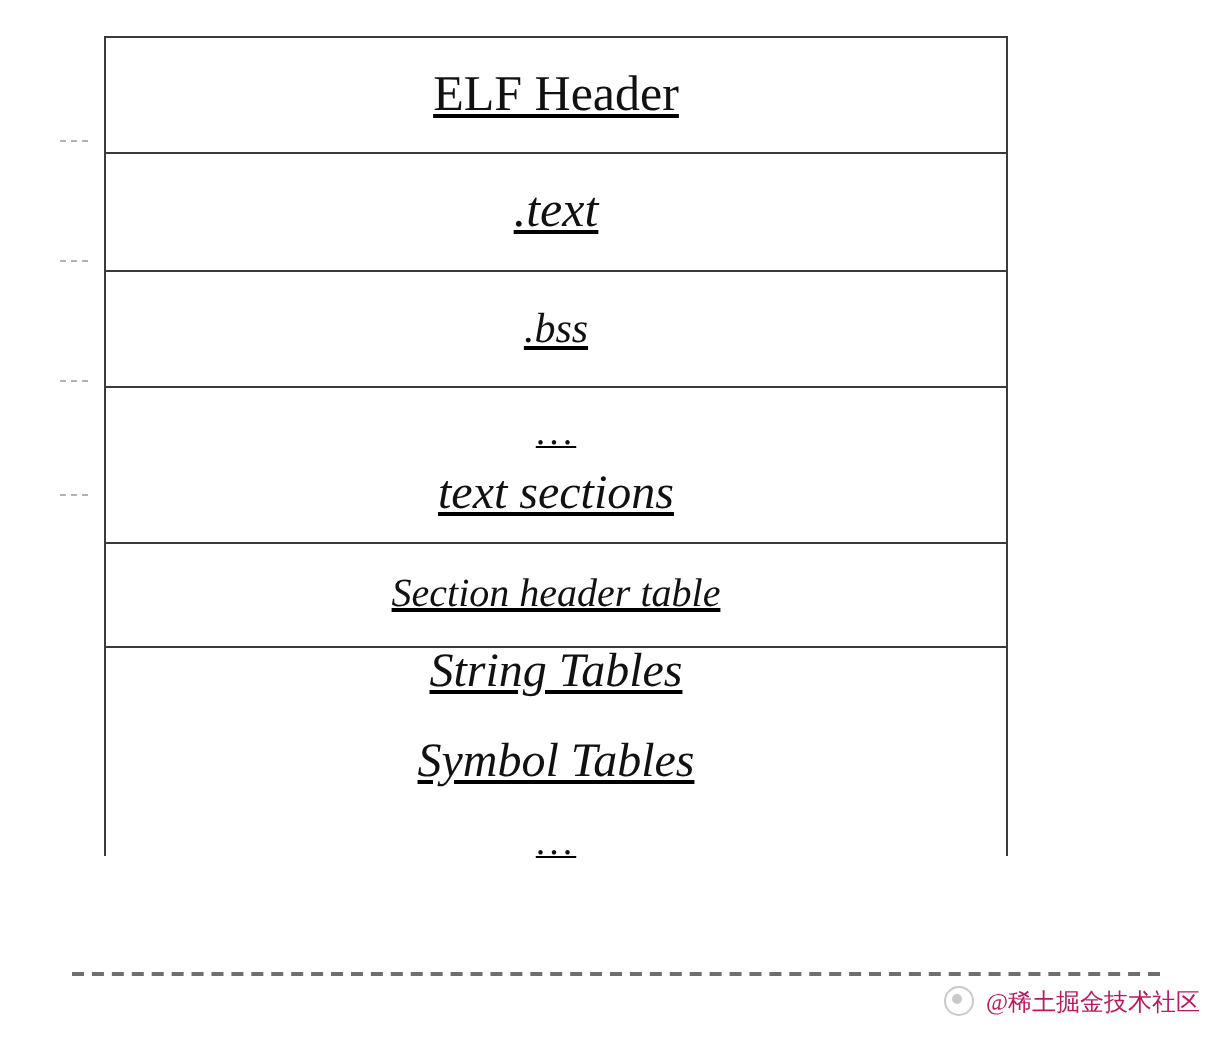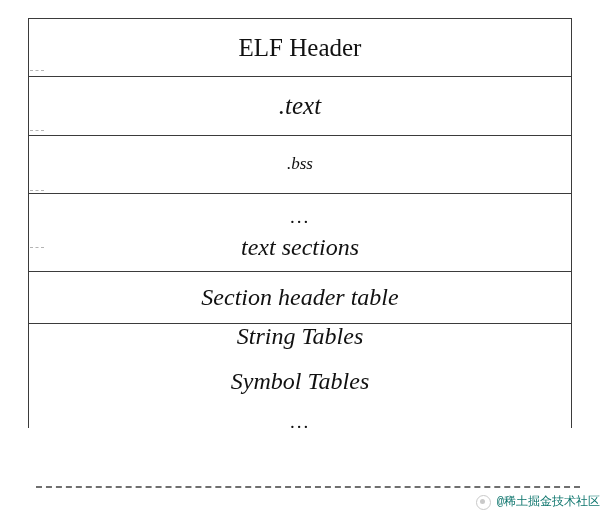--- a/index.html
+++ b/index.html
@@ -14,27 +14,28 @@
     overflow: hidden;
   }
   #diagram {
     position: relative;
     width: 614px;
     height: 520px;
     background: #ffffff;
   }
   .elf-table {
     position: absolute;
-    left: 28px;
+    left: 52px;
     top: 18px;
-    width: 544px;
+    width: 452px;
     box-sizing: border-box;
     border-left: 1px solid #3b3b3b;
     border-right: 1px solid #3b3b3b;
     border-top: 1px solid #3b3b3b;
+    text-decoration: underline;
   }
   .row {
     box-sizing: border-box;
     width: 100%;
     border-bottom: 1px solid #3b3b3b;
     display: flex;
     flex-direction: column;
     align-items: center;
     justify-content: center;
     text-align: center;
@@ -57,39 +58,39 @@
     font-size: 25px;
     font-style: italic;
   }
   .r-data {
     height: 59px;
     font-size: 25px;
     font-style: italic;
   }
   .r-bss {
     height: 58px;
-    font-size: 17px;
+    font-size: 21px;
     font-style: italic;
     align-items: flex-end;
   }
   .r-other {
     height: 78px;
     font-size: 24px;
     font-style: italic;
     padding-top: 2px;
   }
   .r-other .dots {
     font-size: 19px;
     font-style: normal;
     letter-spacing: 2px;
     margin-bottom: 4px;
   }
   .r-sht {
     height: 52px;
-    font-size: 24px;
+    font-size: 20px;
     font-style: italic;
     align-items: flex-end;
   }
   .r-tables {
     height: 104px;
     font-size: 24px;
     font-style: italic;
     border-bottom: none;
     padding-top: 4px;
     align-items: center;
@@ -116,24 +117,24 @@
     position: absolute;
     left: 30px;
     width: 14px;
     border-top: 1px dashed #b3b3b3;
   }
   .watermark {
     position: absolute;
     right: 14px;
     bottom: 10px;
     display: flex;
-    align-items: flex-end;
+    align-items: flex-start;
     gap: 6px;
-    color: #0f766e;
-    font-family: Liberation Mono, monospace;
+    color: #be185d;
+    font-family: Liberation Serif, serif;
     font-size: 12px;
     white-space: nowrap;
   }
   .watermark .logo {
     width: 13px;
     height: 13px;
     border-radius: 50%;
     border: 1px solid #c9c9c9;
     display: inline-block;
     position: relative;

